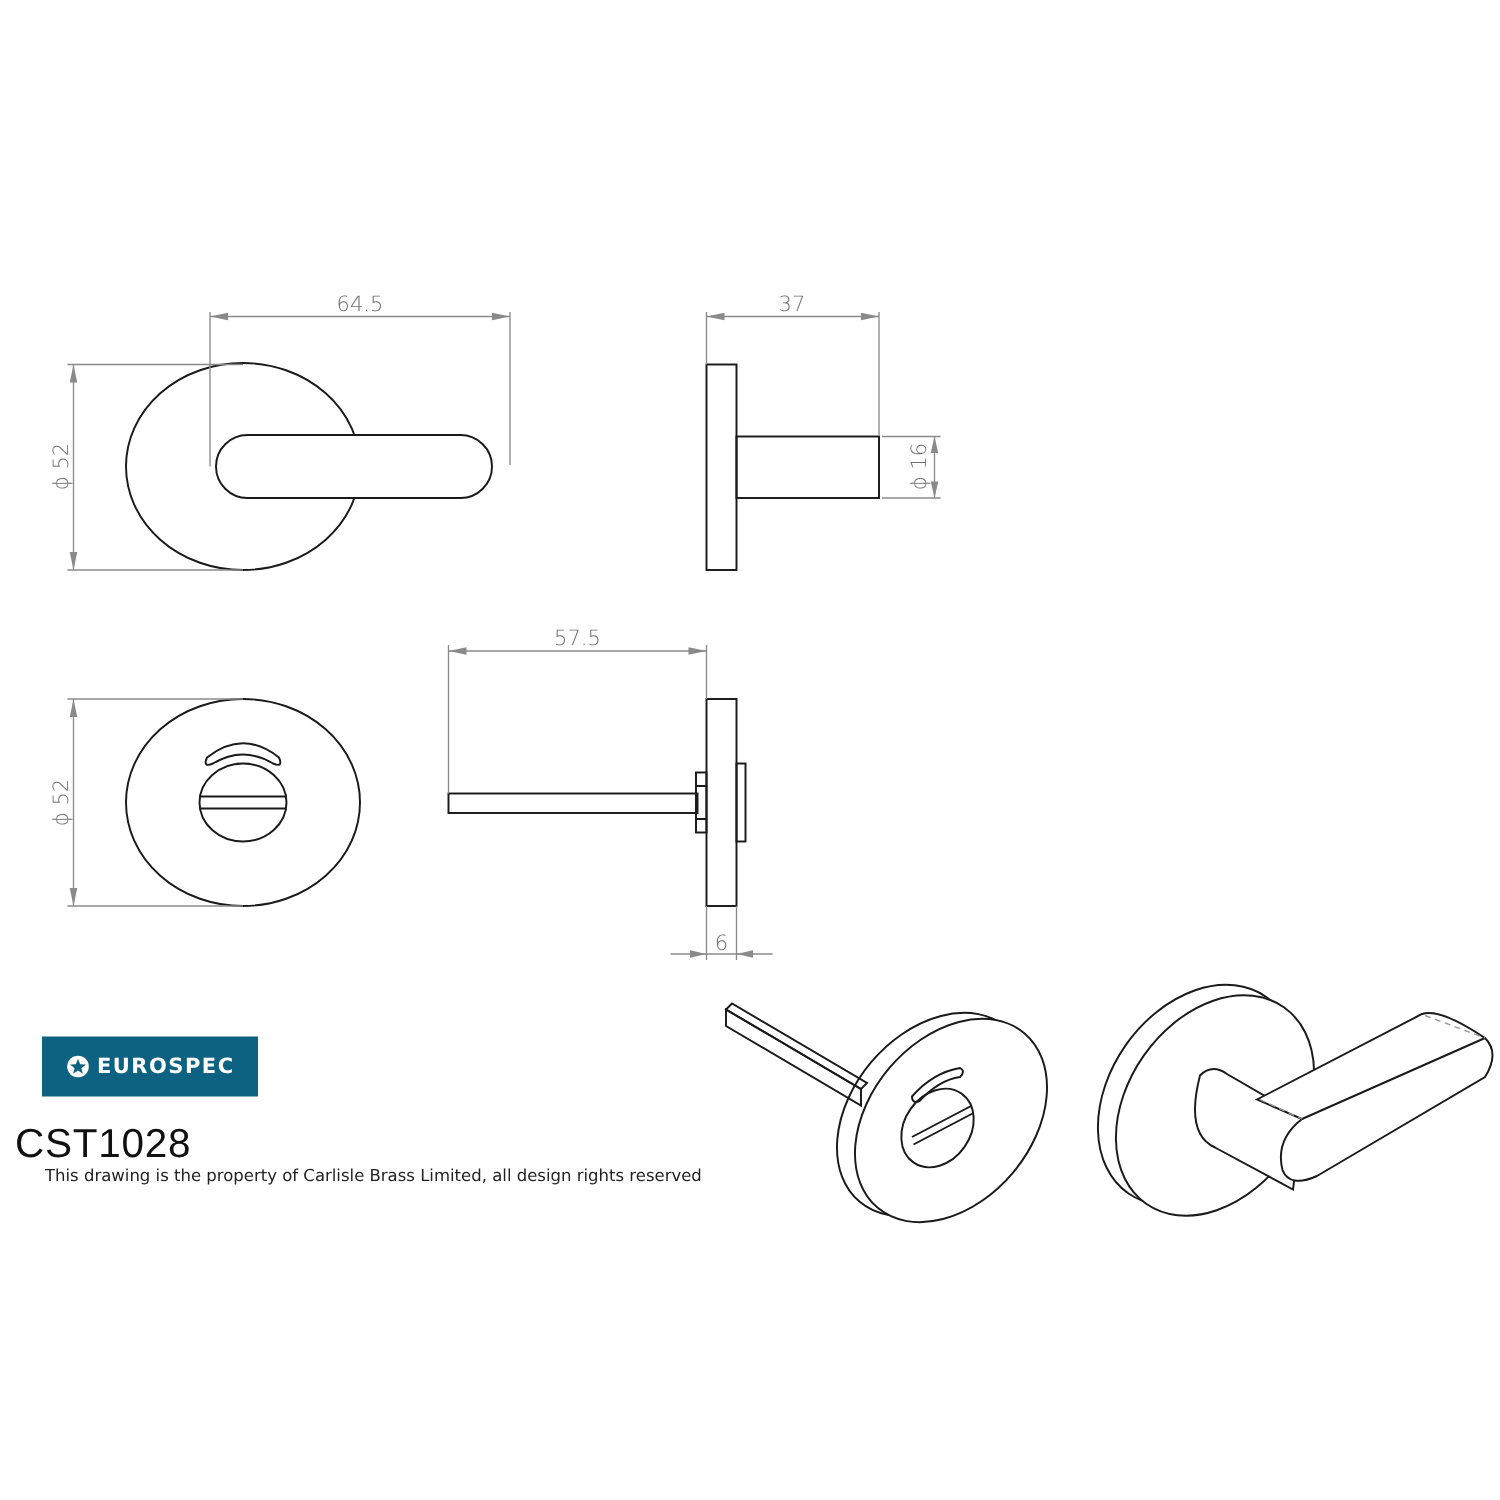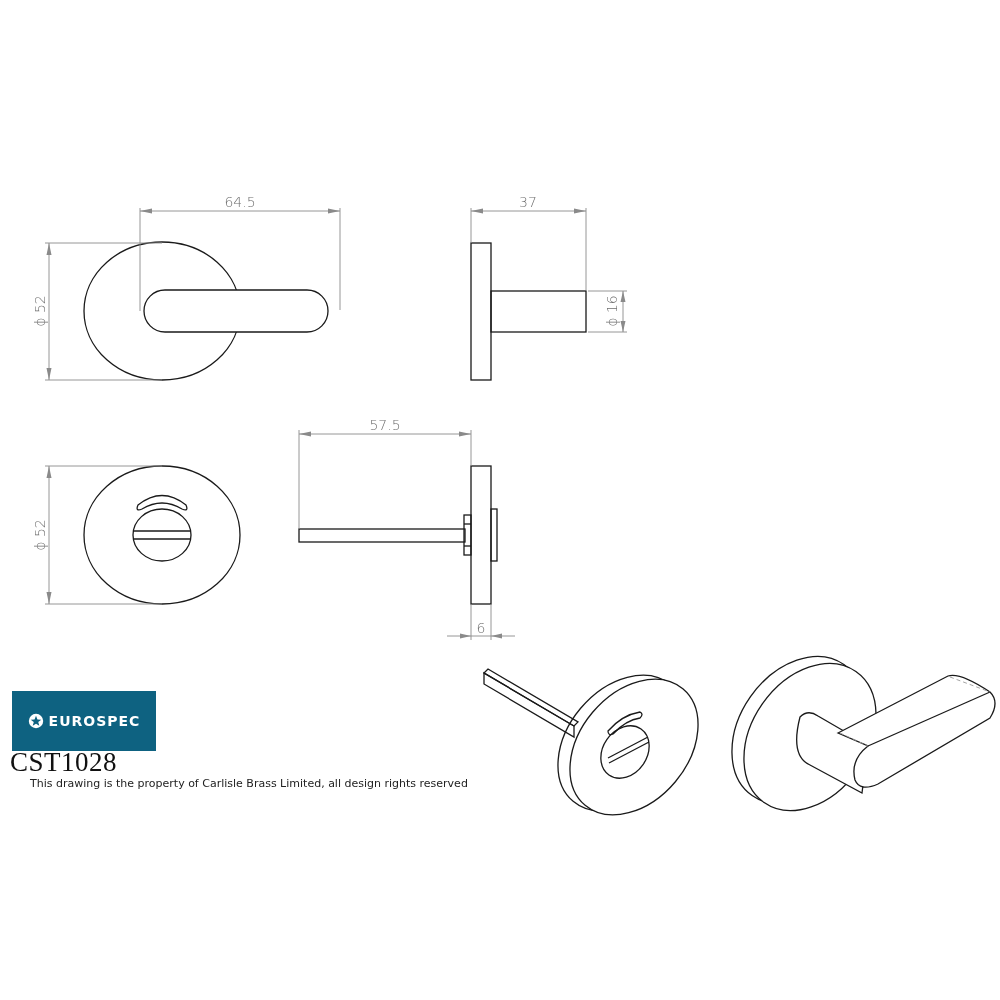--- a/index.html
+++ b/index.html
@@ -4,24 +4,24 @@
 <style>
   html,body{margin:0;padding:0;background:#ffffff;}
   body{width:1000px;height:1000px;position:relative;overflow:hidden;font-family:"DejaVu Sans","Liberation Sans",sans-serif;}
   svg.drawing{position:absolute;left:0;top:0;width:1000px;height:1000px;}
   .obj{fill:none;stroke:#1a1a1a;stroke-width:1.3;}
   .objfill{fill:#ffffff;stroke:#1a1a1a;stroke-width:1.3;}
   .dim{fill:none;stroke:#8a8a8a;stroke-width:0.9;}
   .arrow{fill:#8a8a8a;stroke:none;}
   .dimtxt{fill:#6e6e6e;font-family:"DejaVu Sans","Liberation Sans",sans-serif;font-size:14px;font-weight:300;}
   .hidden{fill:none;stroke:#9a9a9a;stroke-width:0.9;stroke-dasharray:4 3;}
-  .logo{position:absolute;left:12px;top:691px;width:144px;height:60px;background:#0e6281;display:flex;align-items:center;justify-content:center;gap:5px;}
+  .logo{position:absolute;left:28px;top:691px;width:144px;height:40px;background:#0e6281;display:flex;align-items:center;justify-content:center;gap:5px;}
   .logo-text{color:#ffffff;font-family:"DejaVu Sans","Liberation Sans",sans-serif;font-weight:bold;font-size:14px;letter-spacing:1px;}
   .logo-star{width:16px;height:16px;}
-  .code{position:absolute;left:10px;top:746px;font-family:Liberation Serif, serif;font-size:27px;color:#111;font-weight:300;letter-spacing:0.5px;line-height:32px;}
+  .code{position:absolute;left:10px;top:746px;font-family:Liberation Sans, sans-serif;font-size:27px;color:#111;font-weight:300;letter-spacing:0.5px;line-height:32px;}
   .note{position:absolute;left:30px;top:777px;font-family:"DejaVu Sans","Liberation Sans",sans-serif;font-size:11px;color:#222;}
 </style>
 </head>
 <body>
 
 <svg class="drawing" viewBox="0 0 1000 1000" xmlns="http://www.w3.org/2000/svg">
 
   <g>
     <ellipse class="obj" cx="162" cy="311" rx="78" ry="69"></ellipse>
     <path class="objfill" d="M 165 290 L 307 290 A 21 21 0 0 1 307 332 L 165 332 A 21 21 0 0 1 165 290 Z"></path>

